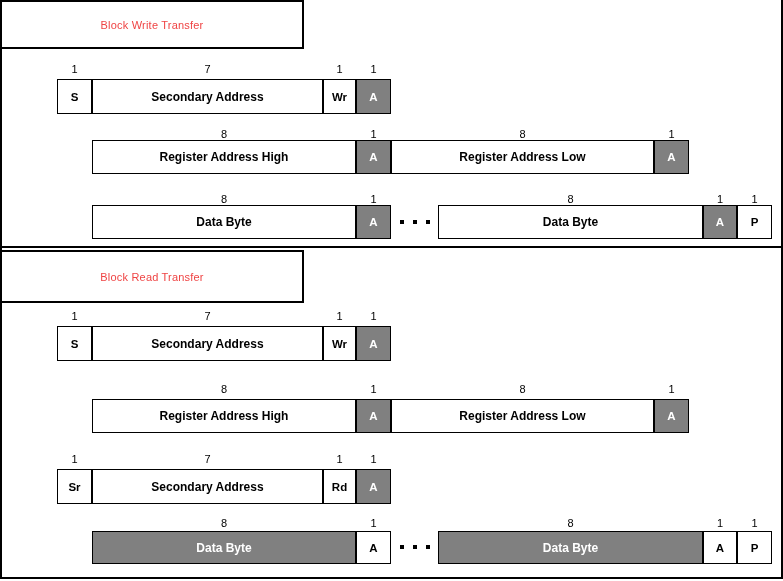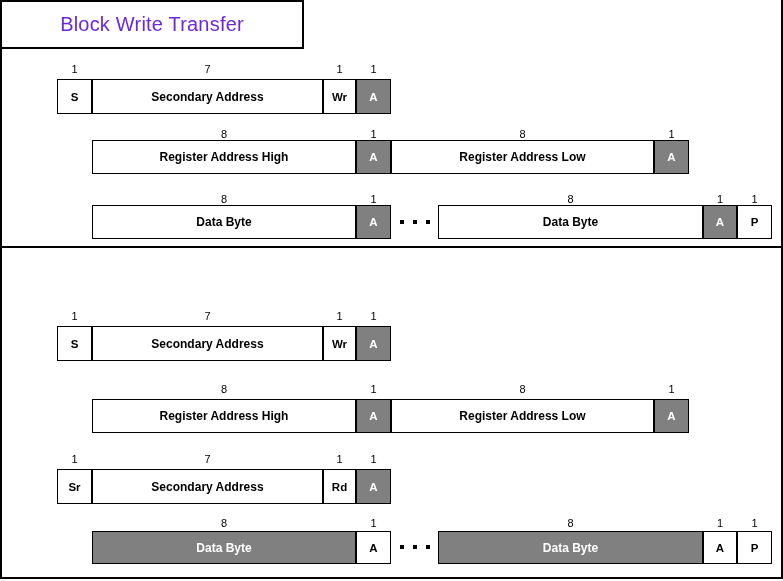--- a/index.html
+++ b/index.html
@@ -26,23 +26,23 @@
   
   .title-box {
     position: absolute;
     border: 2px solid #000000;
     background: #ffffff;
     display: flex;
     align-items: center;
     justify-content: center;
   }
   .title-text {
-    font-size: 20px;
+    font-size: 11px;
     font-weight: normal;
-    color: #6d28d9;
+    color: #ef4444;
     letter-spacing: 0.2px;
     white-space: nowrap;
   }
 
   
   .bitlabel {
     position: absolute;
     font-size: 11px;
     color: #000000;
     text-align: center;
@@ -137,20 +137,23 @@
   <div class="ellipsis" style="left:400px; top:220px;">
     <i></i>
     <i></i>
     <i></i>
   </div>
 
   <div class="cell white wide" style="left:438px; top:205px; width:265px; height:34px;">Data Byte</div>
   <div class="cell gray" style="left:703px; top:205px; width:34px; height:34px;">A</div>
   <div class="cell white" style="left:737px; top:205px; width:35px; height:34px;">P</div>
 
+  <div class="title-box" style="left:0px; top:250px; width:304px; height:53px;">
+    <span class="title-text">Block Read Transfer</span>
+  </div>
 
   <div class="bitlabel" style="left:57px; top:309px; width:35px;">1</div>
   <div class="bitlabel" style="left:92px; top:309px; width:231px;">7</div>
   <div class="bitlabel" style="left:323px; top:309px; width:33px;">1</div>
   <div class="bitlabel" style="left:356px; top:309px; width:35px;">1</div>
 
   <div class="cell white" style="left:57px; top:326px; width:35px; height:35px;">S</div>
   <div class="cell white wide" style="left:92px; top:326px; width:231px; height:35px;">Secondary Address</div>
   <div class="cell white" style="left:323px; top:326px; width:33px; height:35px;">Wr</div>
   <div class="cell gray" style="left:356px; top:326px; width:35px; height:35px;">A</div>

